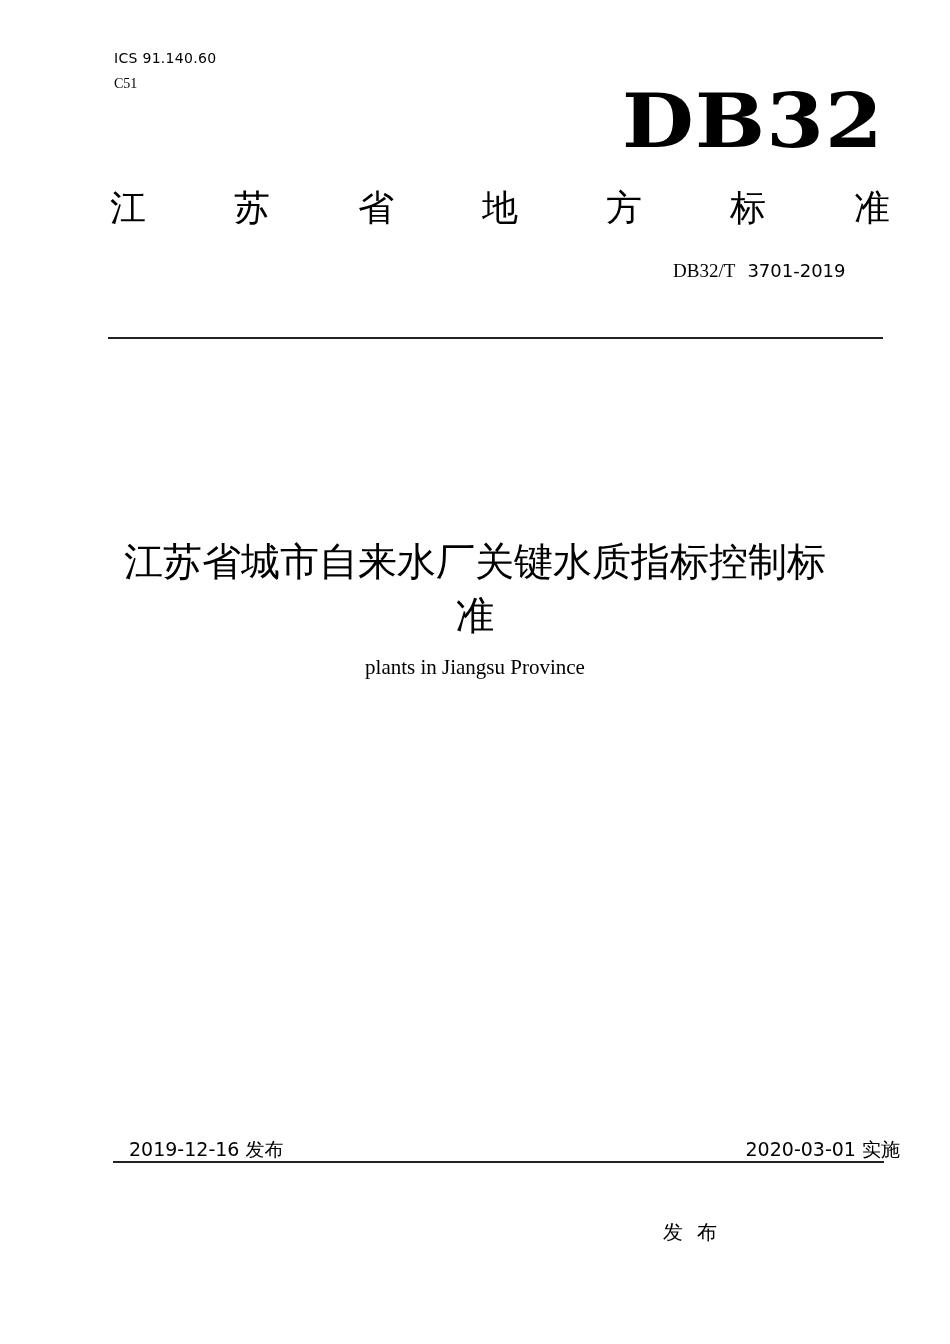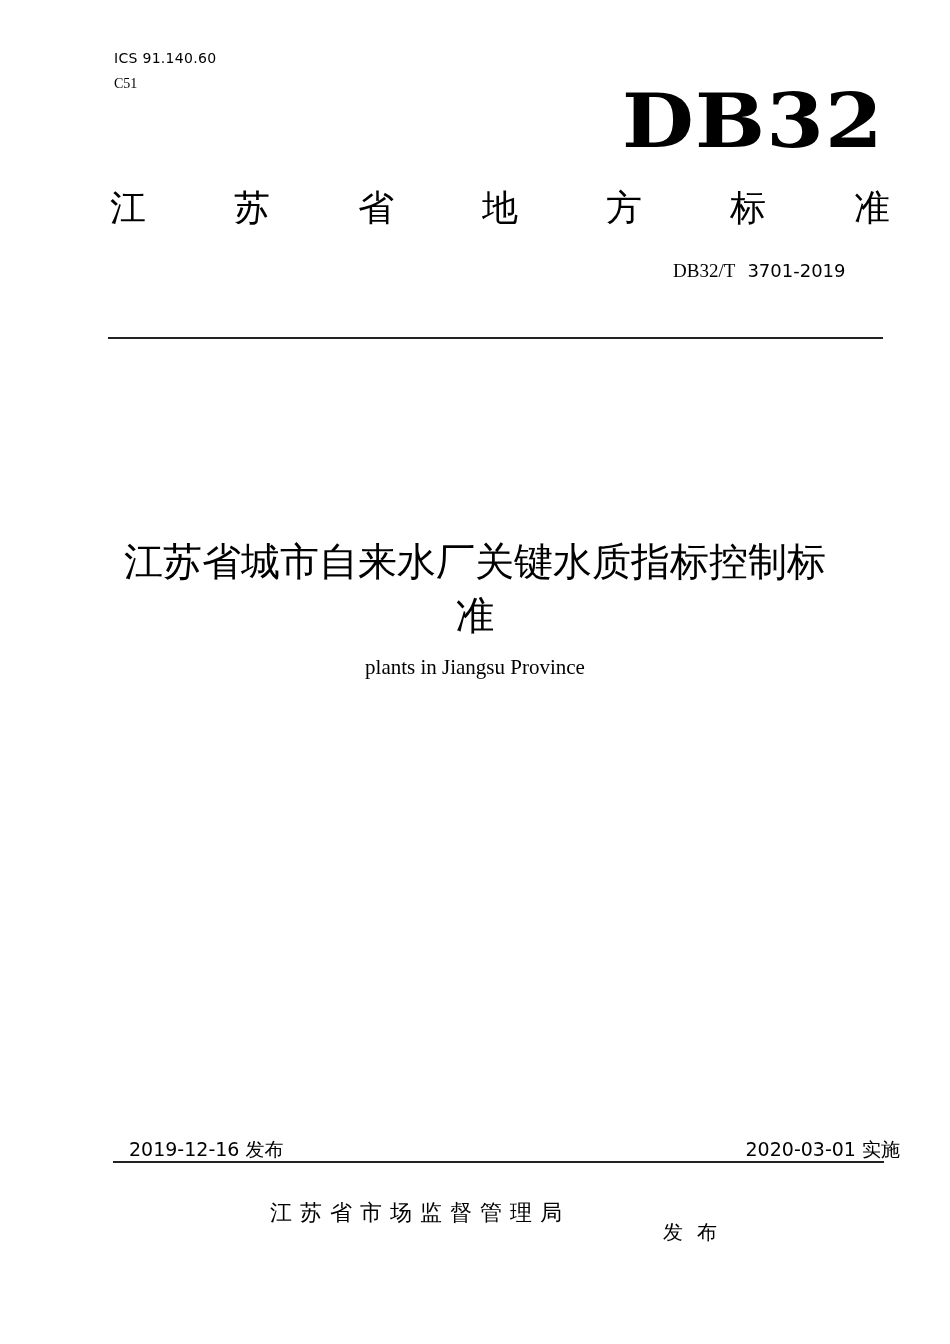--- a/index.html
+++ b/index.html
@@ -57,15 +57,14 @@
 </div>
 
 <div class="abs dates">
   <span>2019-12-16 发布</span>
   <span>2020-03-01 实施</span>
 </div>
 
 <div class="abs rule-bottom"></div>
 
 <div class="abs issuers">
-  <span>江苏省市场监督管理局</span>
 </div>
 <div class="abs publish">发布</div>
 
 </body></html>

